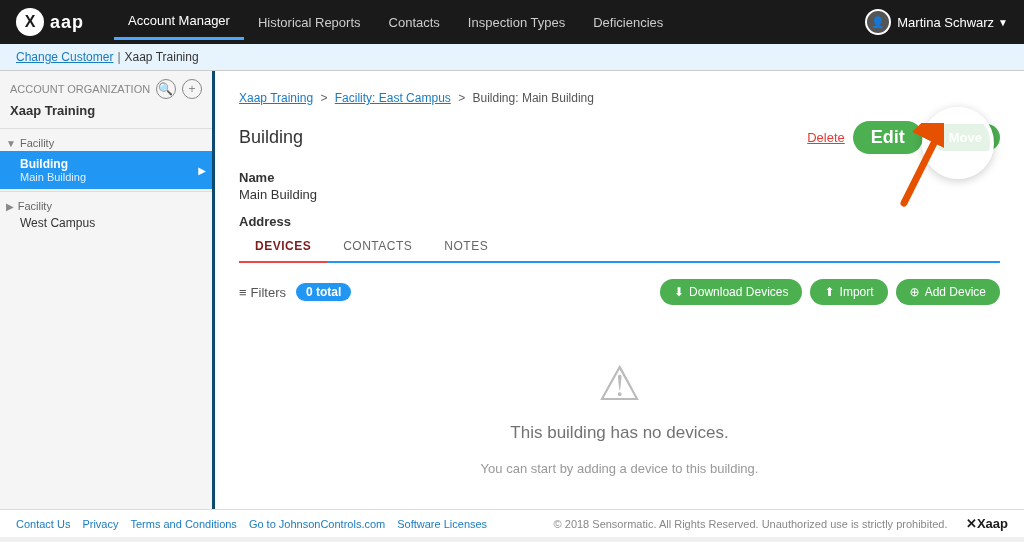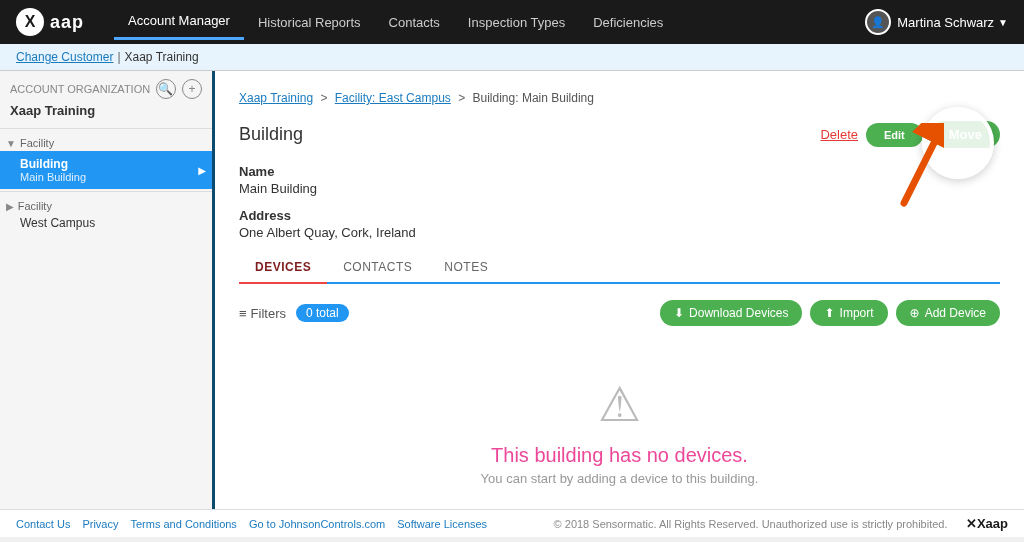--- a/index.html
+++ b/index.html
@@ -127,21 +127,21 @@
     }
     .content-header {
       display: flex; align-items: center; justify-content: space-between;
       margin-bottom: 16px;
     }
     .content-title { font-size: 18px; font-weight: 300; color: #333; }
     .content-actions { display: flex; gap: 8px; align-items: center; }
     .btn-delete { background: transparent; border: none; color: #e53935; cursor: pointer; font-size: 13px; text-decoration: underline; }
     .btn-edit {
       background: #4caf50; color: #fff; border: none; border-radius: 20px;
-      padding: 6px 18px; cursor: pointer; font-size: 11px; font-weight: bold;
+      padding: 6px 18px; cursor: pointer; font-size: 18px; font-weight: bold;
     }
     .btn-move {
       background: #4caf50; color: #fff; border: none; border-radius: 20px;
       padding: 6px 18px; cursor: pointer; font-size: 13px; font-weight: bold;
     }
 
     .field-label { font-weight: bold; font-size: 13px; color: #333; margin-bottom: 2px; }
     .field-value { font-size: 13px; color: #333; margin-bottom: 12px; }
 
     
@@ -160,38 +160,38 @@
       display: flex; align-items: center; justify-content: space-between;
       margin-bottom: 20px;
     }
     .filter-left { display: flex; align-items: center; gap: 10px; }
     .filter-btn {
       display: flex; align-items: center; gap: 4px; background: transparent;
       border: none; cursor: pointer; color: #555; font-size: 13px;
     }
     .filter-badge {
       background: #2196f3; color: #fff; border-radius: 12px;
-      padding: 2px 10px; font-size: 12px;
+      padding: 2px 10px; font-size: 12px; font-weight: bold;
     }
     .action-buttons { display: flex; gap: 8px; }
     .btn-action {
       background: #4caf50; color: #fff; border: none; border-radius: 20px;
       padding: 6px 14px; cursor: pointer; font-size: 12px;
       display: flex; align-items: center; gap: 5px;
     }
 
     
     .empty-state {
       display: flex; flex-direction: column; align-items: center;
       padding: 30px 0;
     }
     .warning-icon {
       font-size: 48px; color: #bbb; margin-bottom: 12px;
     }
-    .empty-title { font-size: 20px; color: #ec4899; margin-bottom: 4px; }
+    .empty-title { font-size: 17px; color: #737373; margin-bottom: 18px; }
     .empty-sub { font-size: 13px; color: #999; }
 
     
     .page-breadcrumb {
       font-size: 12px; color: #555; margin-bottom: 16px;
     }
 
     
     .footer {
       background: #fff;
@@ -310,21 +310,20 @@
       <div class="content-actions">
         <button class="btn-delete">Delete</button>
         <button class="btn-edit">Edit</button>
         <button class="btn-move">Move</button>
       </div>
     </div>
 
     <div class="field-label">Name</div>
     <div class="field-value">Main Building</div>
     <div class="field-label">Address</div>
-    <div class="field-value">One Albert Quay, Cork, Ireland</div>
 
     <div class="tabs-bar">
       <div class="tab active">DEVICES</div>
       <div class="tab">CONTACTS</div>
       <div class="tab">NOTES</div>
     </div>
 
     <div class="filters-row">
       <div class="filter-left">
         <button class="filter-btn">

